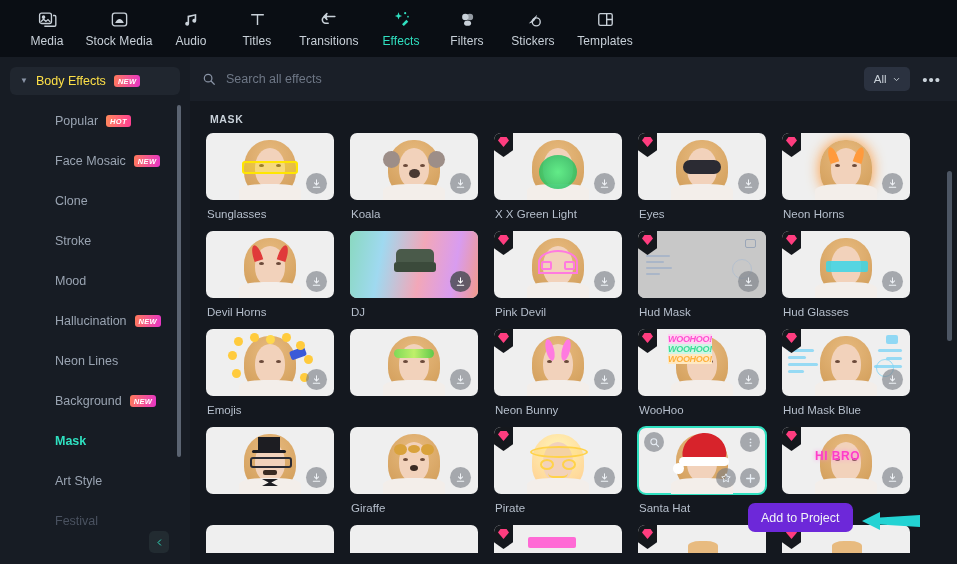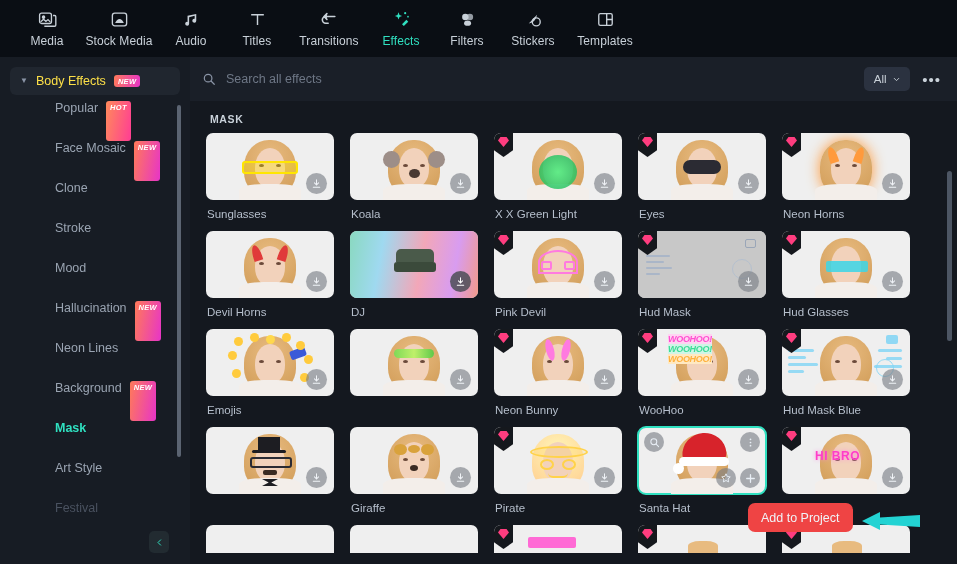--- a/index.html
+++ b/index.html
@@ -39,21 +39,21 @@
   }
   .cat-head .caret { color: #8a94a6; font-size: 8px; line-height: 1; }
   .cat-head .t { color: #fde047; font-size: 12.5px; font-weight: normal; }
   .badge {
     font-size: 7.5px; font-weight: bold; font-style: italic; color: #fff;
     padding: 1.5px 4px 1.5px 4px; border-radius: 3px; letter-spacing: .3px;
     background: linear-gradient(100deg,#ff7a59,#e734c8);
   }
   .badge.hot { background: linear-gradient(100deg,#ff8a5b,#ff3d94); }
   .subitem {
-    height: 40px; display: flex; gap: 8px;
+    height: 40px; display: flex; align-items: center; gap: 8px;
     padding-left: 55px; cursor: pointer; color: #9aa4b2; font-size: 12.5px;
   }
   .subitem.sel { color: #2fe0c0; font-weight: bold; }
   .subitem.faded { color: #4a5260; }
   .side-scroll {
     position: absolute; left: 177px; top: 48px; width: 4px; height: 352px;
     background: #5b6472; border-radius: 2px;
   }
   .collapse-btn {
     position: absolute; left: 149px; bottom: 11px; width: 20px; height: 22px;
@@ -118,21 +118,21 @@
     position: absolute; width: 20px; height: 20px; border-radius: 50%;
     background: rgba(120,125,132,.62); display: flex; align-items: center; justify-content: center;
     color: #e8eef5; z-index: 5;
   }
   .ov-zoom { left: 6px; top: 5px; }
   .ov-more { right: 6px; top: 5px; }
   .ov-star { right: 30px; bottom: 6px; }
   .ov-plus { right: 6px; bottom: 6px; font-size: 16px; line-height: 0; }
 
   .tooltip {
-    position: absolute; left: 748px; top: 503px; height: 29px; background: #ef4444;
+    position: absolute; left: 748px; top: 503px; height: 29px; background: #6d28d9;
     border-radius: 7px; display: flex; align-items: center; padding: 0 13px;
     color: #f0f3f7; font-size: 12.5px; z-index: 20; white-space: nowrap;
   }
   .arrow-pt { position: absolute; left: 860px; top: 508px; z-index: 19; }
   .main-scroll {
     position: absolute; right: 5px; top: 70px; width: 5px; height: 170px;
     background: #4d5664; border-radius: 3px; z-index: 15;
   }
 
   

